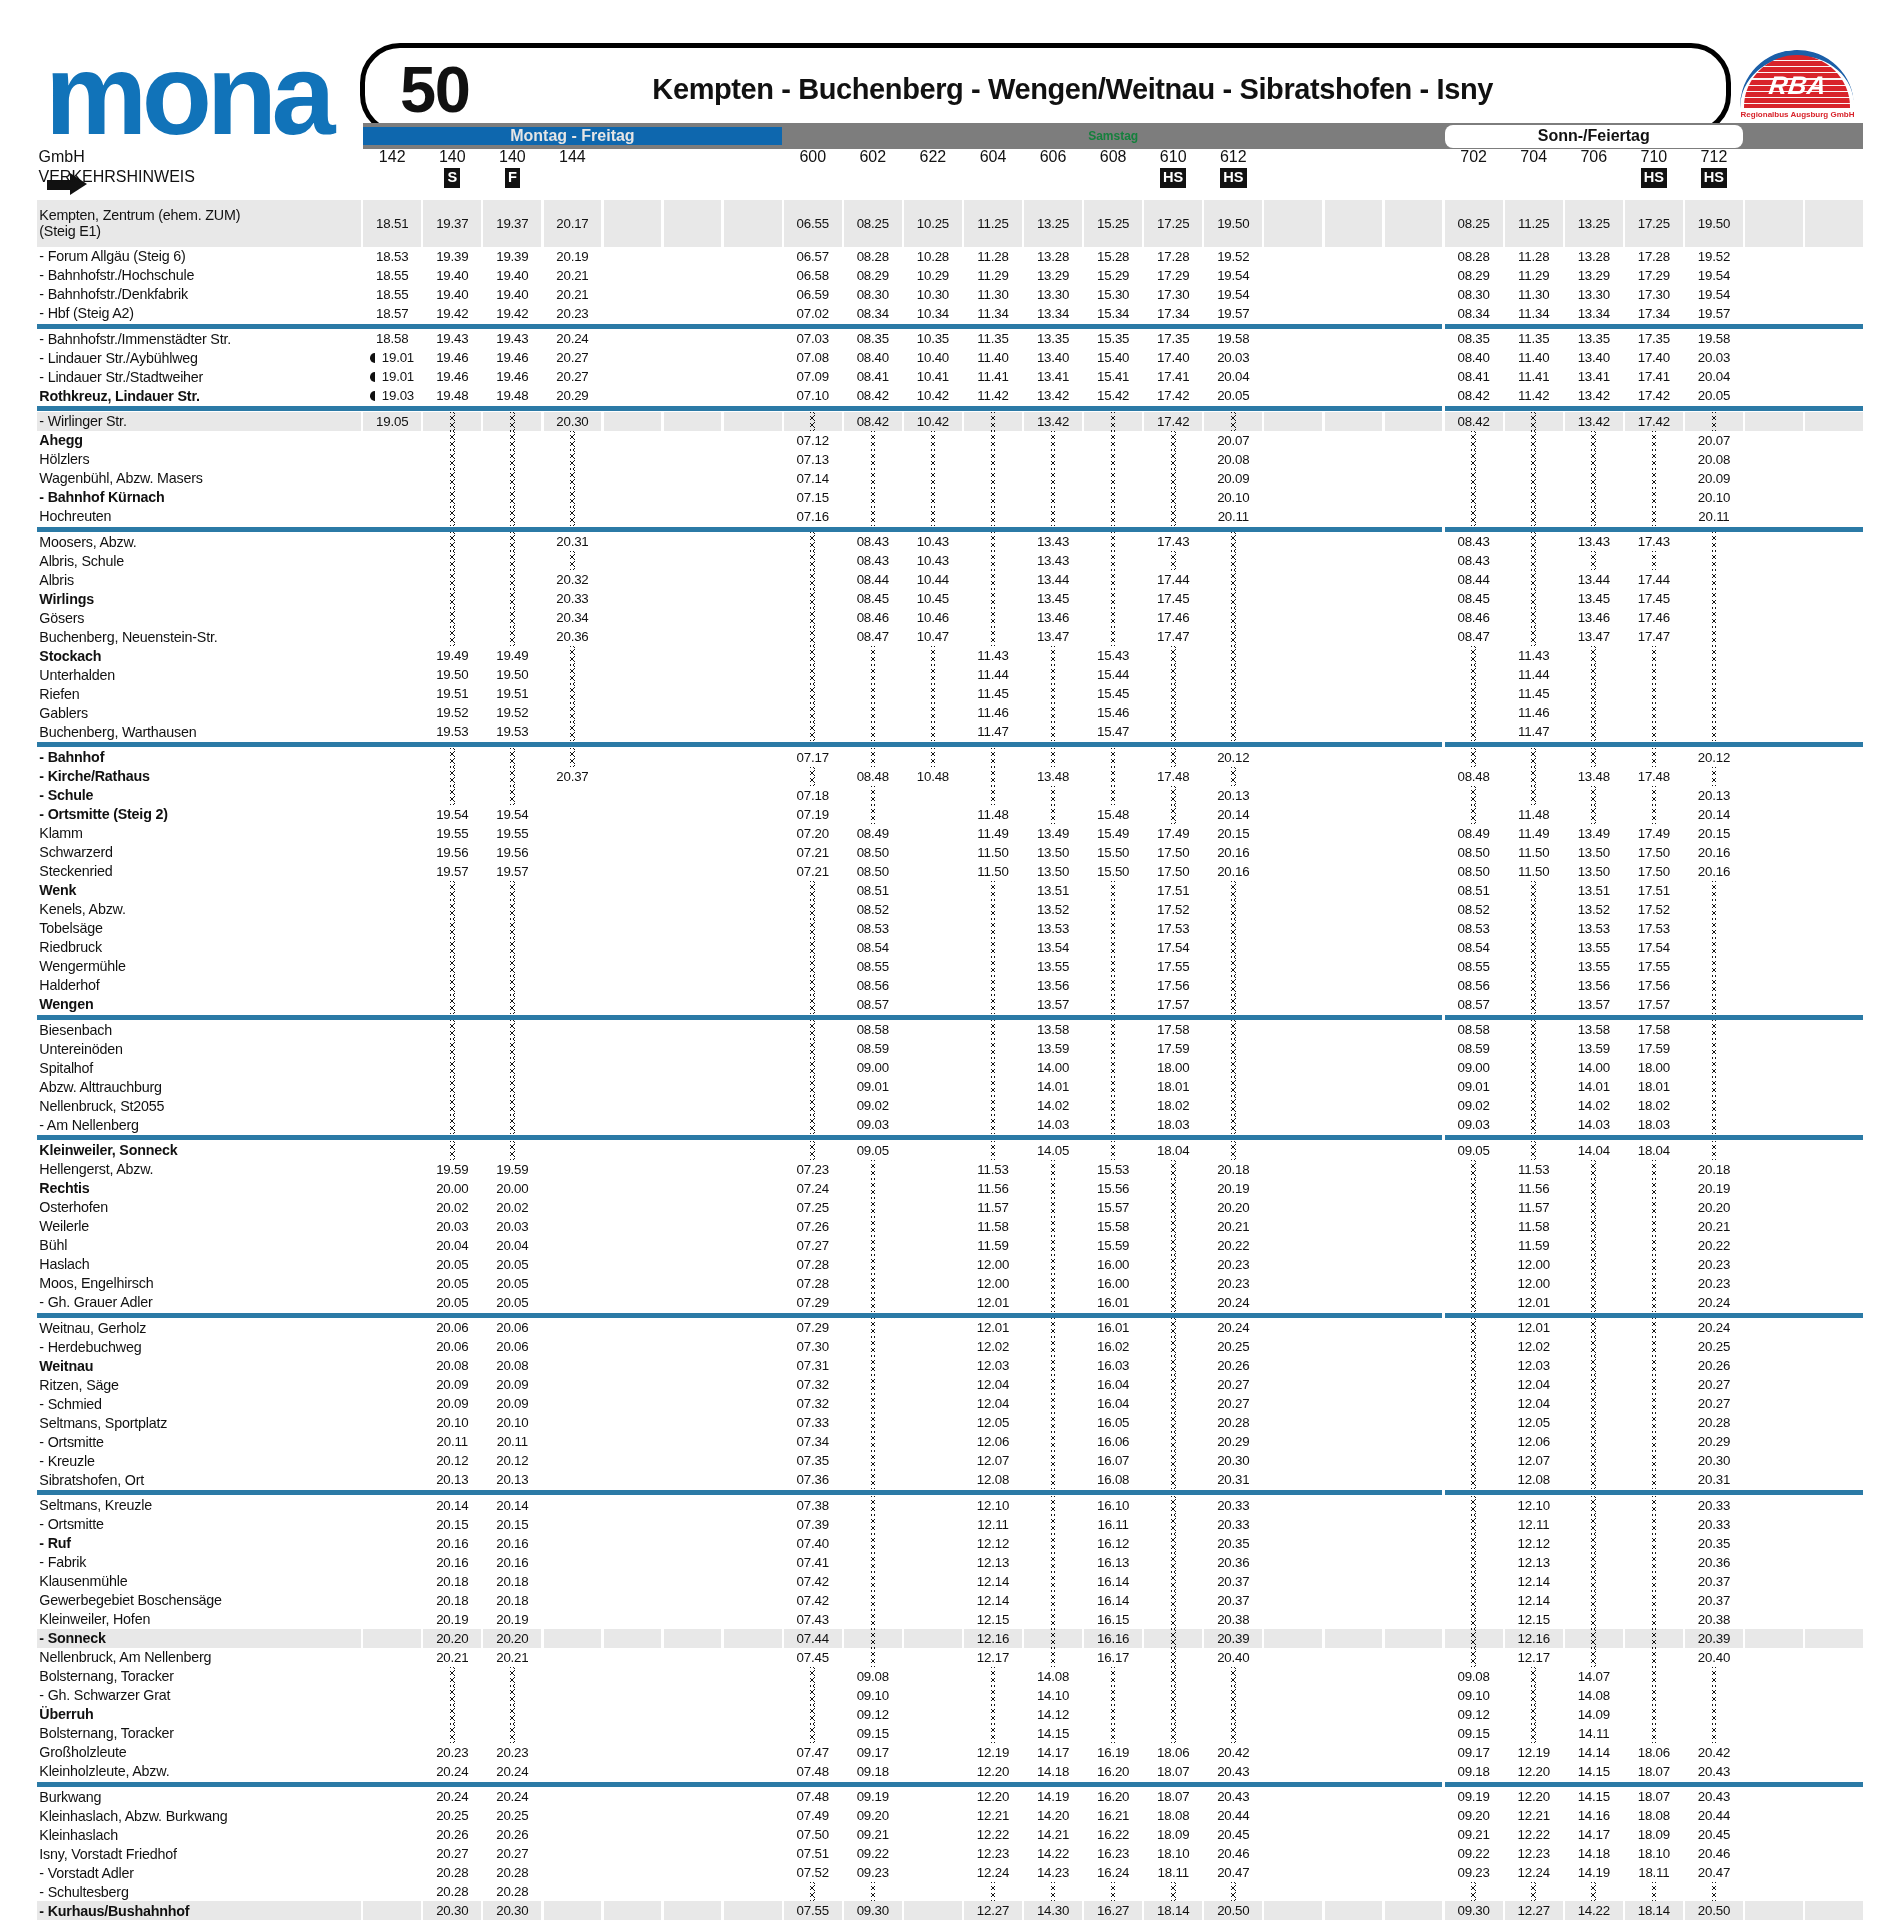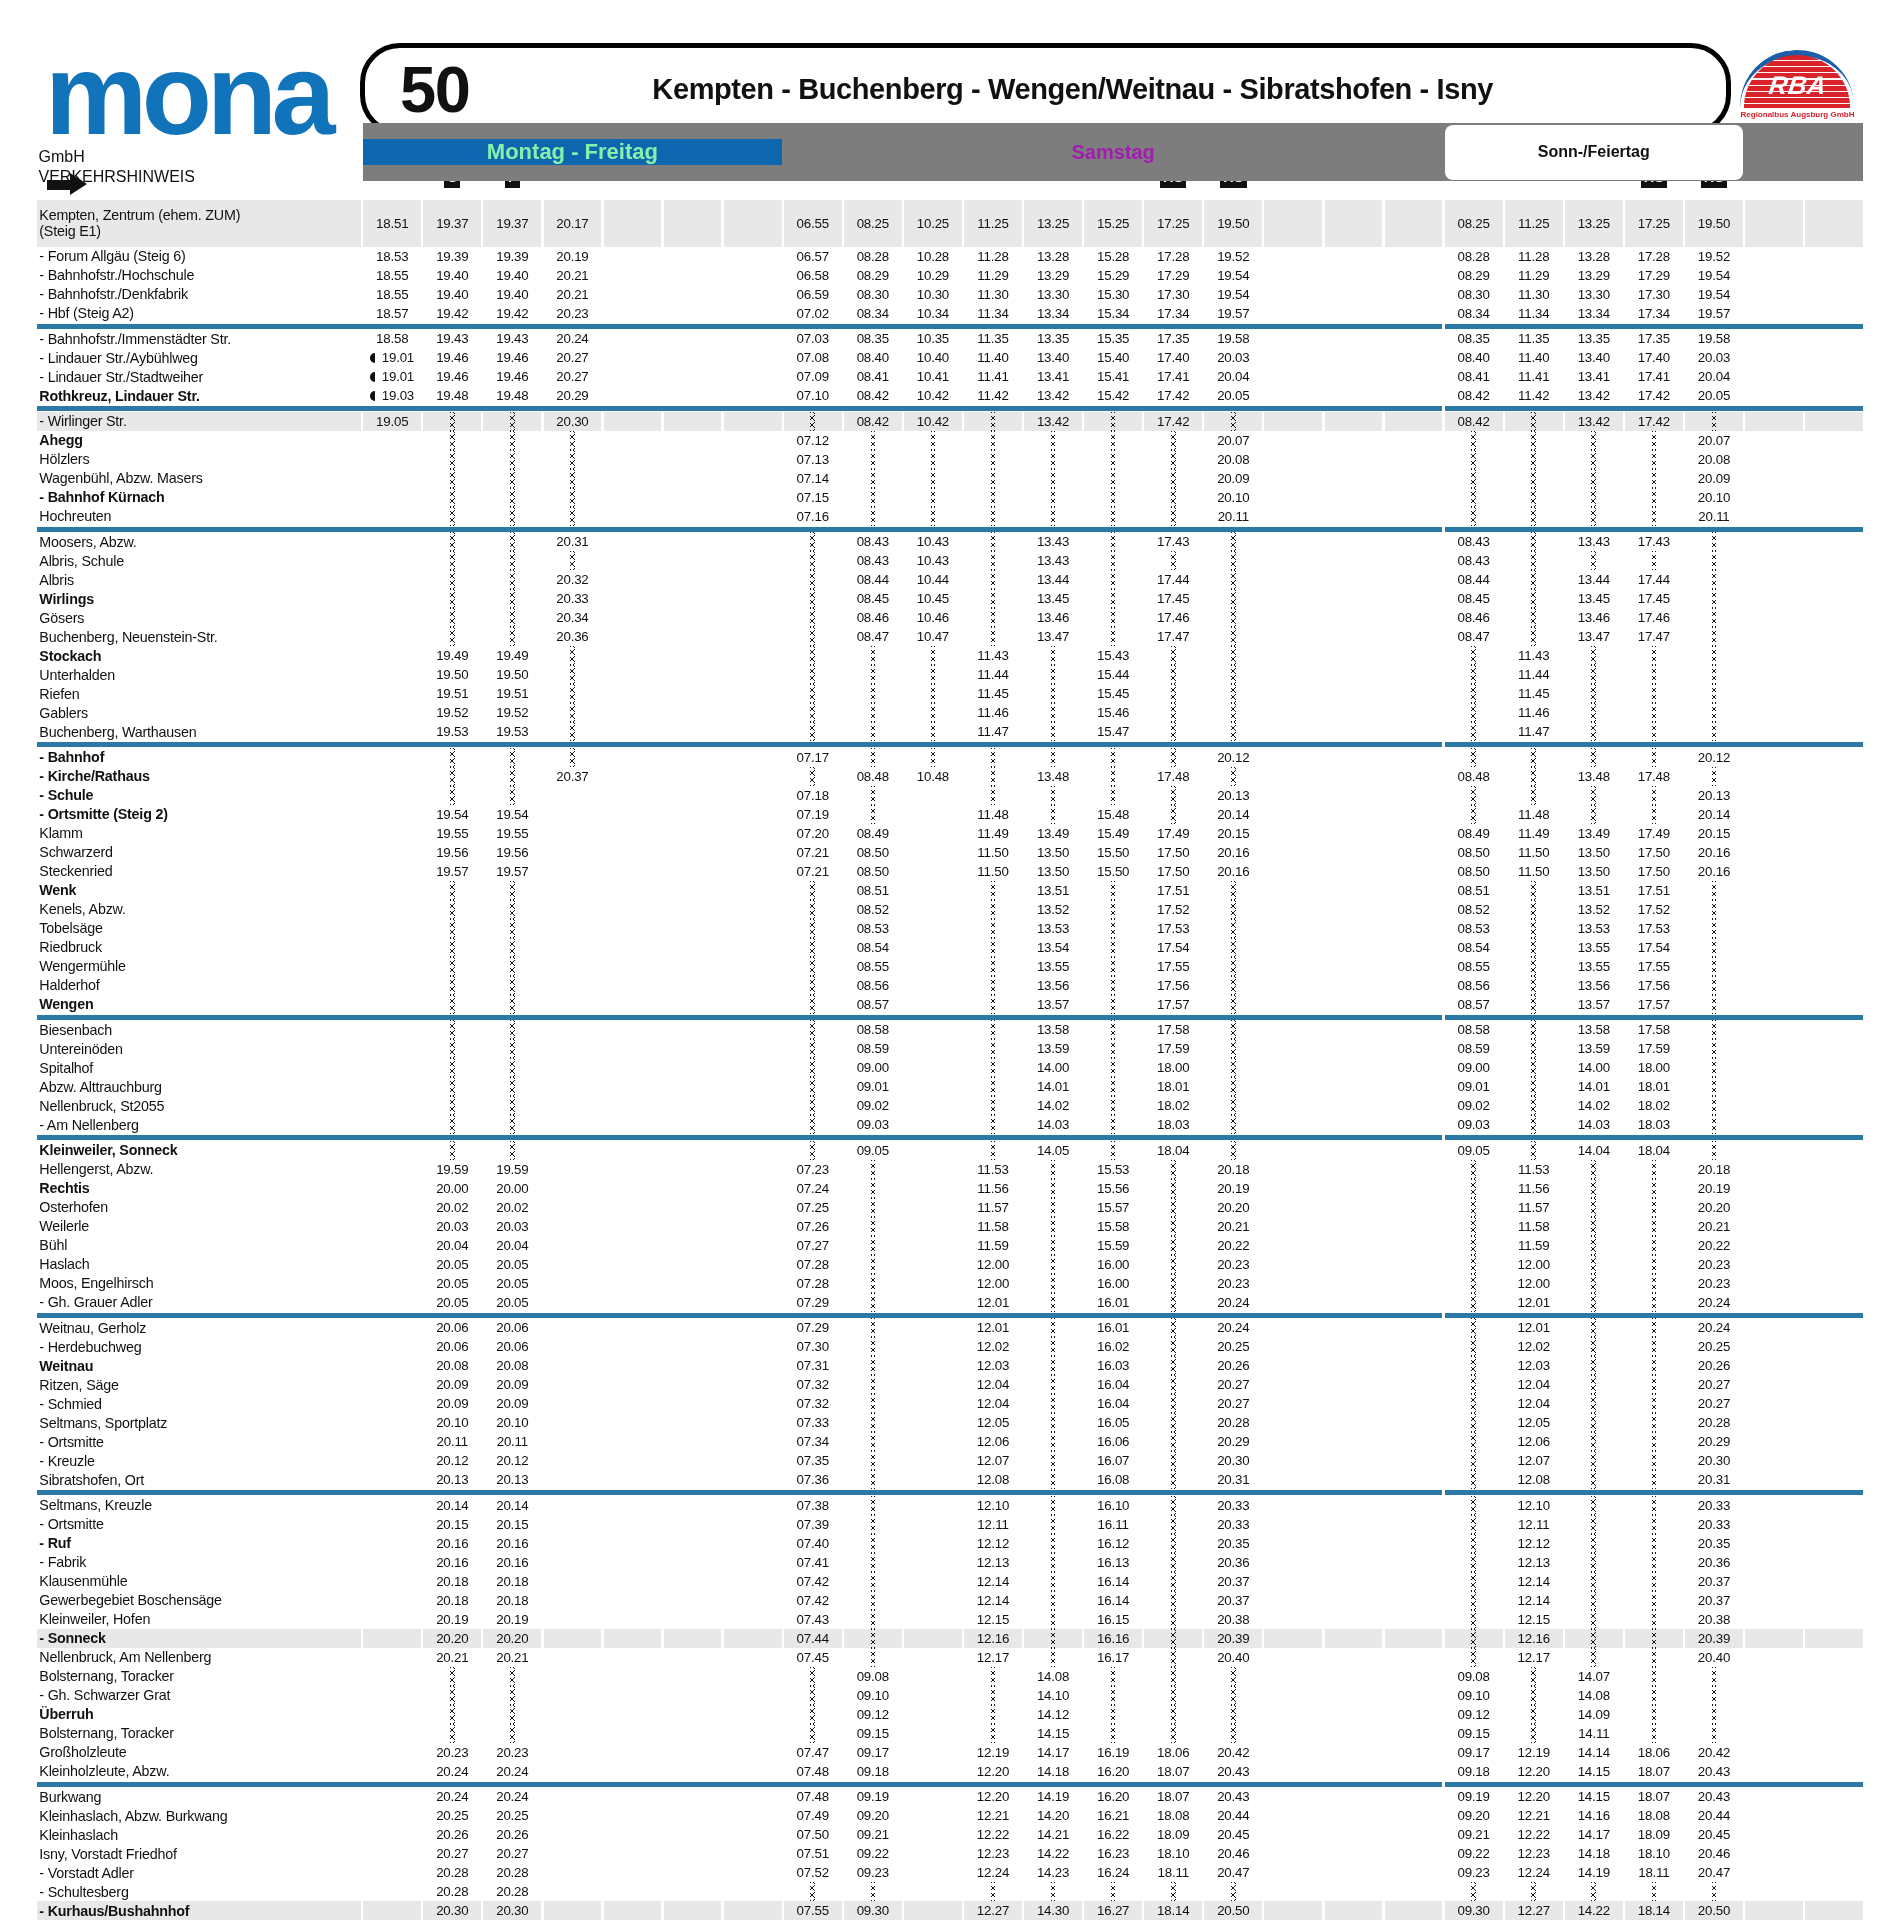--- a/index.html
+++ b/index.html
@@ -22,22 +22,22 @@
   .rba-caption{margin-top:1.5px;text-align:center;color:#d8232a;font-size:8px;font-weight:bold;white-space:nowrap;}
 
   
   .sheet{position:absolute;left:37px;top:123px;width:1826px;}
   .grid-row{display:grid;grid-template-columns:324px repeat(25,1fr);column-gap:2.3px;}
 
   
   .band-row{position:relative;height:19px;}
   .band-row>div{display:flex;align-items:center;justify-content:center;}
   .band-gray{grid-column:2/27;grid-row:1;background:#7d7d7d;}
-  .band-blue{grid-column:2/9;grid-row:1;background:#0e67ae;margin:16px 0;color:#86efac;font-weight:bold;font-size:22px;z-index:2;}
-  .band-sat{grid-column:9/20;grid-row:1;color:#a21caf;font-weight:bold;font-size:20px;z-index:2;}
+  .band-blue{grid-column:2/9;grid-row:1;background:#0e67ae;margin:4px 0;color:#e5e5e5;font-weight:bold;font-size:16px;z-index:2;}
+  .band-sat{grid-column:9/20;grid-row:1;color:#15803d;font-weight:bold;font-size:12px;z-index:2;}
   .band-sun{grid-column:20/25;grid-row:1;background:#fff;margin:1.5px 0;color:#111;font-weight:bold;font-size:16px;z-index:2;border-radius:8px;}
 
   
   .kurs-row{margin-top:6.2px;}
   .kurs-row .kcell{text-align:center;font-size:16px;}
   .kurs-row .klabel{text-align:left;font-size:16px;padding-left:1.5px;}
   .vh-row{margin-top:1.5px;margin-bottom:10px;min-height:22.3px;align-items:start;}
   .vh-row .klabel{text-align:left;font-size:16px;padding-left:1.5px;}
   .vh-row .kcell{text-align:center;}
   .badge{display:inline-block;background:#111;color:#fff;font-weight:bold;font-size:14.6px;line-height:1;padding:2.3px 3.1px 3.1px;}

